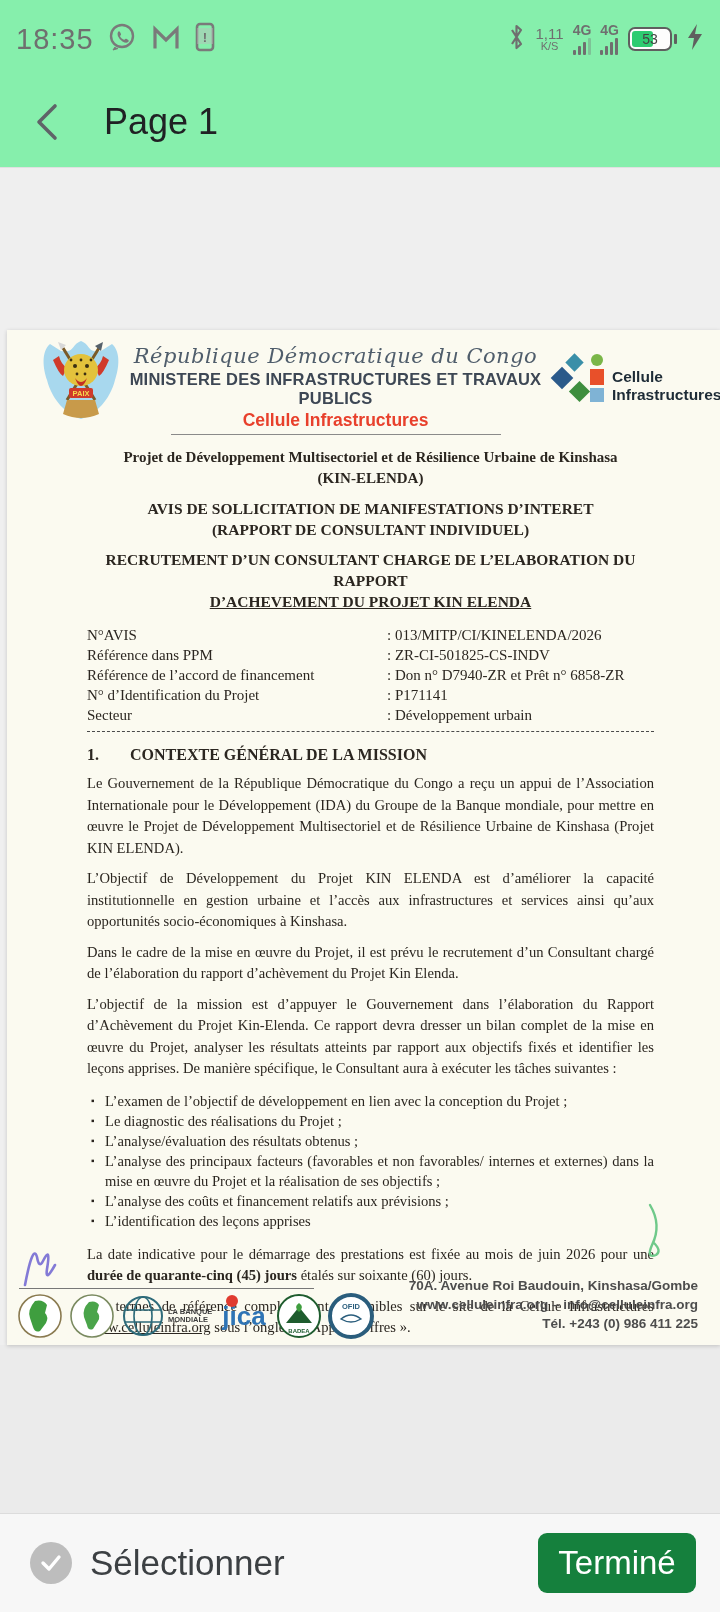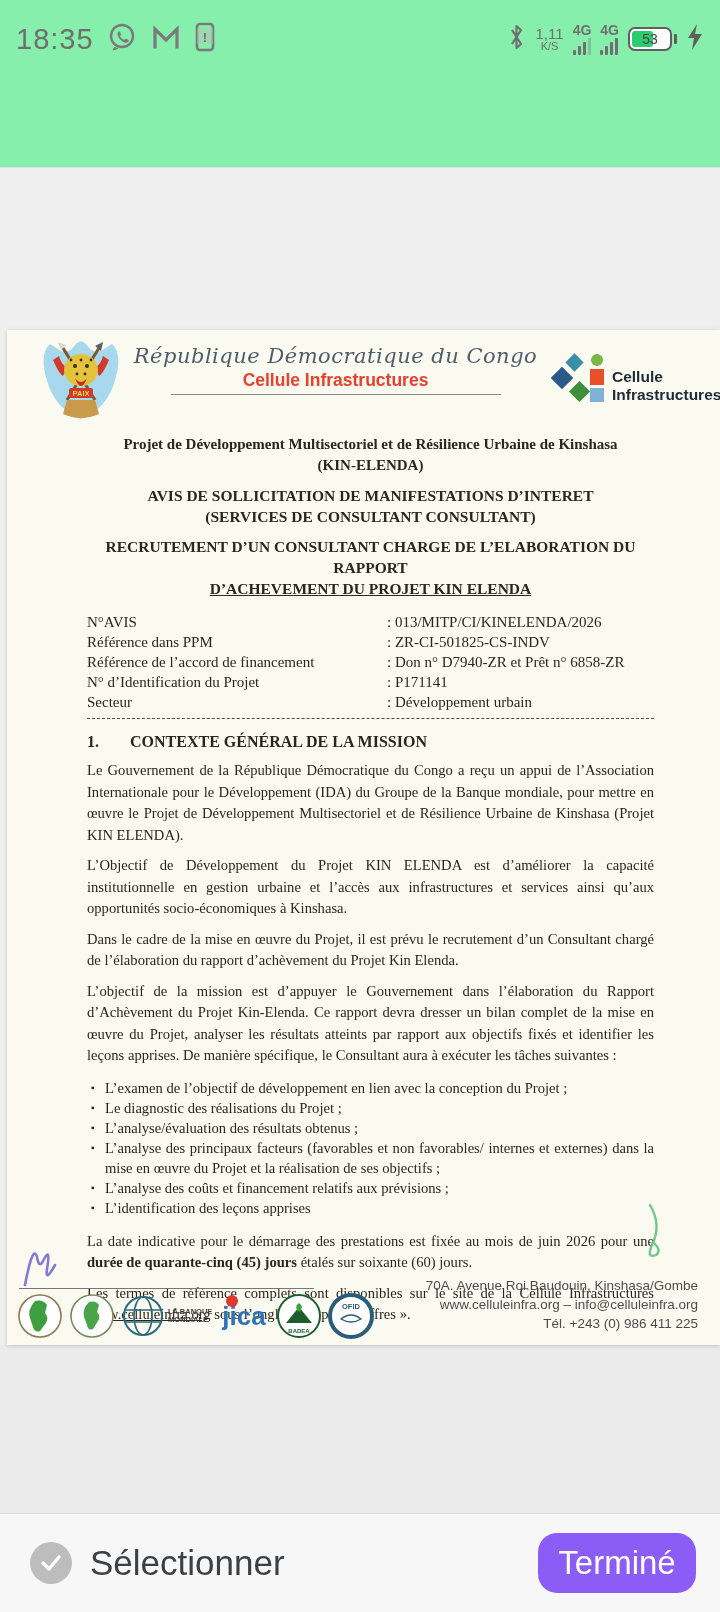--- a/index.html
+++ b/index.html
@@ -71,32 +71,32 @@
   
   .f-sep { position:absolute; left:12px; bottom:56px; width:295px; border-top:1.6px solid #777; }
   .f-logos { position:absolute; left:10px; bottom:6px; display:flex; align-items:center; gap:6px; }
   .badge { width:46px; height:46px; border-radius:50%; display:flex; align-items:center; justify-content:center; }
   .wb { display:flex; align-items:center; gap:3px; }
   .wb-txt { font-family:"Liberation Sans", sans-serif; font-weight:bold; font-size:7.5px; line-height:8px; color:#3c3c3c; }
   .jica { position:relative; font-family:"Liberation Sans", sans-serif; font-weight:bold;
     font-size:26px; color:#2e74b5; padding:0 4px; }
   .jica .dot { position:absolute; top:-6px; left:8px; width:12px; height:12px; background:#e03a2f; border-radius:50%; }
   .f-addr { position:absolute; right:22px; bottom:12px; text-align:right;
-    font-family:"Liberation Sans", sans-serif; font-size:13.5px; line-height:19px; color:#4d4d4d; }
+    font-family:"Liberation Sans", sans-serif; font-size:13.5px; line-height:19px; color:#4d4d4d;font-weight:bold; }
   .penmark { position:absolute; }
   
   .graylower { position:absolute; left:0; top:1345px; width:720px; height:168px; background:#ebebeb; }
   .bottombar { position:absolute; left:0; top:1513px; width:720px; height:99px;
     background:#f7f7f7; border-top:1px solid #dcdcdc; display:flex; align-items:center; }
   .selwrap { display:flex; align-items:center; gap:18px; margin-left:30px; }
   .checkcircle { width:42px; height:42px; border-radius:50%; background:#bdbdbd;
     display:flex; align-items:center; justify-content:center; }
   .sellabel { font-size:35px; color:#3c4043; }
   .donebtn { margin-left:auto; margin-right:24px; width:158px; height:60px;
-    background:#8b5cf6; color:#fff; font-size:33px; border:none; border-radius:19px;
+    background:#15803d; color:#fff; font-size:33px; border:none; border-radius:9px;
     display:flex; align-items:center; justify-content:center; font-family:"Liberation Sans", sans-serif; }
 </style>
 </head>
 <body>
 
 <div class="topchrome">
   <div class="statusbar">
     <div class="sb-left">
       <span class="sb-time">18:35</span>
       <span>
@@ -151,20 +151,28 @@
         <span class="fill"></span>
         <span class="pct">53</span>
       </span>
       <span class="batt-nub"></span>
       <span>
         <svg width="18" height="28" viewBox="0 0 18 28">
             <path d="M11,1 L2,15 H8 L6,27 L16,11 H9 Z" fill="#5f5f5f"></path>
           </svg>
       </span>
     </div>
+  </div>
+  <div class="navrow">
+    <div class="backbtn">
+      <svg width="40" height="48" viewBox="0 0 40 48">
+          <polyline points="28,8 12,24 28,40" fill="none" stroke="#5f6368" stroke-width="3.6" stroke-linecap="round" stroke-linejoin="round"></polyline>
+        </svg>
+    </div>
+    <div class="navtitle">Page 1</div>
   </div>
 </div>
 
 <div class="graylower"></div>
 
 <div class="docpage">
 
   <div class="doc-header">
     <div class="coat">
       <svg width="96" height="84" viewBox="0 0 96 84">
@@ -184,20 +192,21 @@
           <circle cx="44" cy="36" r="1.4" fill="#3a2f12"></circle>
         <circle cx="52" cy="36" r="1.4" fill="#3a2f12"></circle>
         <path d="M42,40 q6,8 12,0 q-3,8 -6,8 q-3,0 -6,-8z" fill="#c42f22"></path>
         <rect x="36" y="50" width="24" height="10" rx="2" fill="#d03a2a"></rect>
         <text x="48" y="58" font-size="7.5" font-weight="bold" fill="#f3d94e" text-anchor="middle" font-family="Liberation Sans, sans-serif">PAIX</text>
         <path d="M34,62 h28 l4,14 q-18,8 -36,0 z" fill="#c89a4a"></path>
       </svg>
     </div>
     <div class="hd-center">
       <div class="hd-republic">République Démocratique du Congo</div>
+      <div class="hd-ministry">MINISTERE DES  INFRASTRUCTURES ET TRAVAUX PUBLICS</div>
       <div class="hd-unit">Cellule Infrastructures</div>
       <div class="hd-underline"></div>
     </div>
     <div class="ci-logo">
       <svg width="162" height="62" viewBox="0 0 162 62">
         <rect x="26" y="6" width="13" height="13" transform="rotate(45 32.5 12.5)" fill="#3a8fa8"></rect>
         <rect x="12" y="20" width="16" height="16" transform="rotate(45 20 28)" fill="#2b5a8a"></rect>
         <rect x="30" y="34" width="15" height="15" transform="rotate(45 37.5 41.5)" fill="#3e8e3e"></rect>
         <circle cx="55" cy="10" r="6" fill="#7ab648"></circle>
         <rect x="48" y="19" width="14" height="16" fill="#e8502a"></rect>
@@ -210,21 +219,21 @@
       </div>
     </div>
   </div>
 
   <div class="t-center t1">
     <div>Projet de Développement Multisectoriel et de Résilience Urbaine de Kinshasa</div>
     <div>(KIN-ELENDA)</div>
   </div>
   <div class="t-center t2">
     <div>AVIS DE SOLLICITATION DE MANIFESTATIONS D’INTERET</div>
-    <div>(SERVICES DE CONSULTANT CONSULTANT)</div>
+    <div>(RAPPORT DE CONSULTANT INDIVIDUEL)</div>
   </div>
   <div class="t-center t3">
     <div>RECRUTEMENT D’UN CONSULTANT CHARGE DE L’ELABORATION DU RAPPORT</div>
     <div class="u2">D’ACHEVEMENT DU PROJET KIN ELENDA</div>
   </div>
 
   <div class="refs">
     <div class="refrow">
       <span class="reflabel">N°AVIS</span>
         <span class="refvalue">: 013/MITP/CI/KINELENDA/2026</span>

